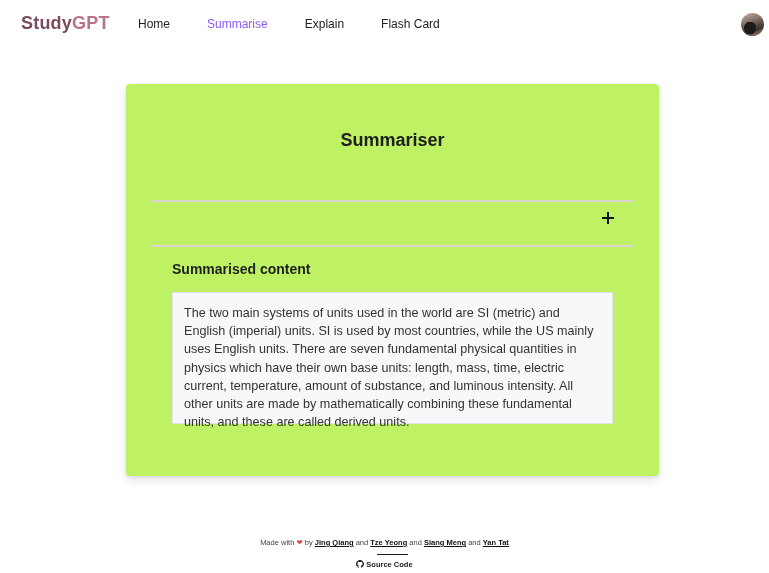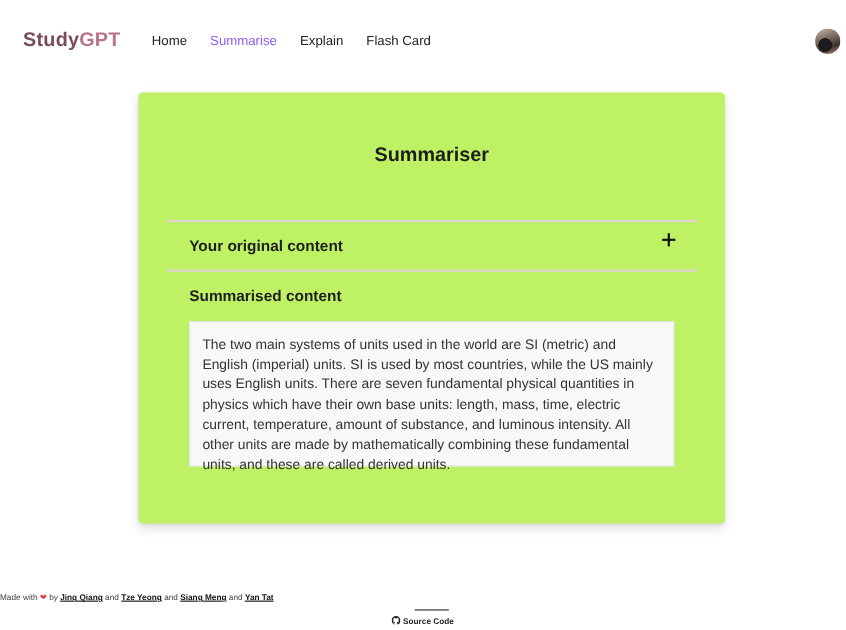--- a/index.html
+++ b/index.html
@@ -1,23 +1,23 @@
 <!DOCTYPE html>
 <html><head>
   <meta charset="utf-8">
   <style>
     * { box-sizing: border-box; margin: 0; padding: 0; }
     html, body { width: 769px; height: 573px; background: #ffffff; overflow: hidden; }
     body { font-family: "Liberation Sans", "DejaVu Sans", sans-serif; color: #222; position: relative; }
 
-    .navbar { position: absolute; top: 13px; left: 0; width: 769px; height: 50px; }
+    .navbar { position: absolute; top: 0; left: 0; width: 769px; height: 50px; }
     .logo { position: absolute; left: 21px; top: 13px; font-size: 18px; font-weight: bold; letter-spacing: 0.2px; }
     .logo .study { color: #7a4a5e; }
     .logo .gpt { color: #b8728a; }
-    .nav-links { position: absolute; left: 138px; top: 17px; display: flex; gap: 0; }
+    .nav-links { position: absolute; left: 138px; top: 17px; display: flex; gap: 16px; }
     .nav-link { font-size: 12px; color: #222; text-decoration: none; margin-right: 21px; cursor: pointer; }
     .nav-link.active { color: #8b5cf6; }
     .avatar { position: absolute; left: 741px; top: 13px; width: 23px; height: 23px; border-radius: 50%;
       background: radial-gradient(circle at 40% 65%, #1c1a1a 0 30%, transparent 31%),
                   linear-gradient(160deg, #cdb7a7 0%, #7b6a60 40%, #3a302c 70%, #b89a88 100%);
       overflow: hidden; cursor: pointer; }
 
     .card { position: absolute; left: 126px; top: 84px; width: 533px; height: 392px; background: #bef264;
       border-radius: 4px; box-shadow: 0 4px 10px rgba(0,0,0,0.12), 0 1px 3px rgba(0,0,0,0.06); }
     .card-title { position: absolute; left: 0; width: 100%; top: 46px; text-align: center; font-size: 18px; font-weight: bold; color: #1e1e1e; }
@@ -31,21 +31,21 @@
     .section-head.original { top: 131px; cursor: pointer; }
     .section-head.summarised { top: 177px; }
     .plus-icon { position: absolute; left: 476px; top: 128px; width: 12px; height: 12px; cursor: pointer; }
     .plus-icon::before, .plus-icon::after { content: ""; position: absolute; background: #111; }
     .plus-icon::before { left: 5px; top: 0; width: 2px; height: 12px; }
     .plus-icon::after { left: 0; top: 5px; width: 12px; height: 2px; }
 
     .summary-box { position: absolute; left: 46px; top: 208px; width: 441px; height: 132px; background: #f7f8fa;
       border: 1px solid #e3e4ea; border-radius: 0; padding: 11px 10px 0 11px; font-size: 12.6px; line-height: 18.2px; color: #333; }
 
-    .footer { position: absolute; top: 538px; left: 0; width: 769px; font-size: 7.5px; color: #444; }
+    .footer { position: absolute; top: 538px; left: 0; width: 769px; text-align: center; font-size: 7.5px; color: #444; }
     .footer a { color: #111; font-weight: bold; text-decoration: underline; cursor: pointer; }
     .heart { color: #e04848; }
     .footer-rule { position: absolute; left: 377px; top: 554px; width: 31px; height: 1px; background: #222; }
     .source { position: absolute; top: 560px; left: 0; width: 769px; text-align: center; font-size: 7.5px; font-weight: bold; color: #222; cursor: pointer; }
     .gh-icon { display: inline-block; width: 8px; height: 8px; vertical-align: -1px; margin-right: 2px; }
   </style>
 </head>
 <body>
 
 <div class="navbar">
@@ -58,21 +58,20 @@
     <a class="nav-link">Explain</a>
     <a class="nav-link">Flash Card</a>
   </nav>
   <div class="avatar"></div>
 </div>
 
 <div class="card">
   <div class="card-title">Summariser</div>
 
   <div class="divider d1"></div>
-  <div class="section-head original">Your original content</div>
   <div class="plus-icon"></div>
   <div class="divider d2"></div>
 
   <div class="section-head summarised">Summarised content</div>
   <div class="summary-box">The two main systems of units used in the world are SI (metric) and English (imperial) units. SI is used by most countries, while the US mainly uses English units. There are seven fundamental physical quantities in physics which have their own base units: length, mass, time, electric current, temperature, amount of substance, and luminous intensity. All other units are made by mathematically combining these fundamental units, and these are called derived units.</div>
 </div>
 
 <div class="footer">
   <span>Made with</span>
   <span class="heart">❤</span>

